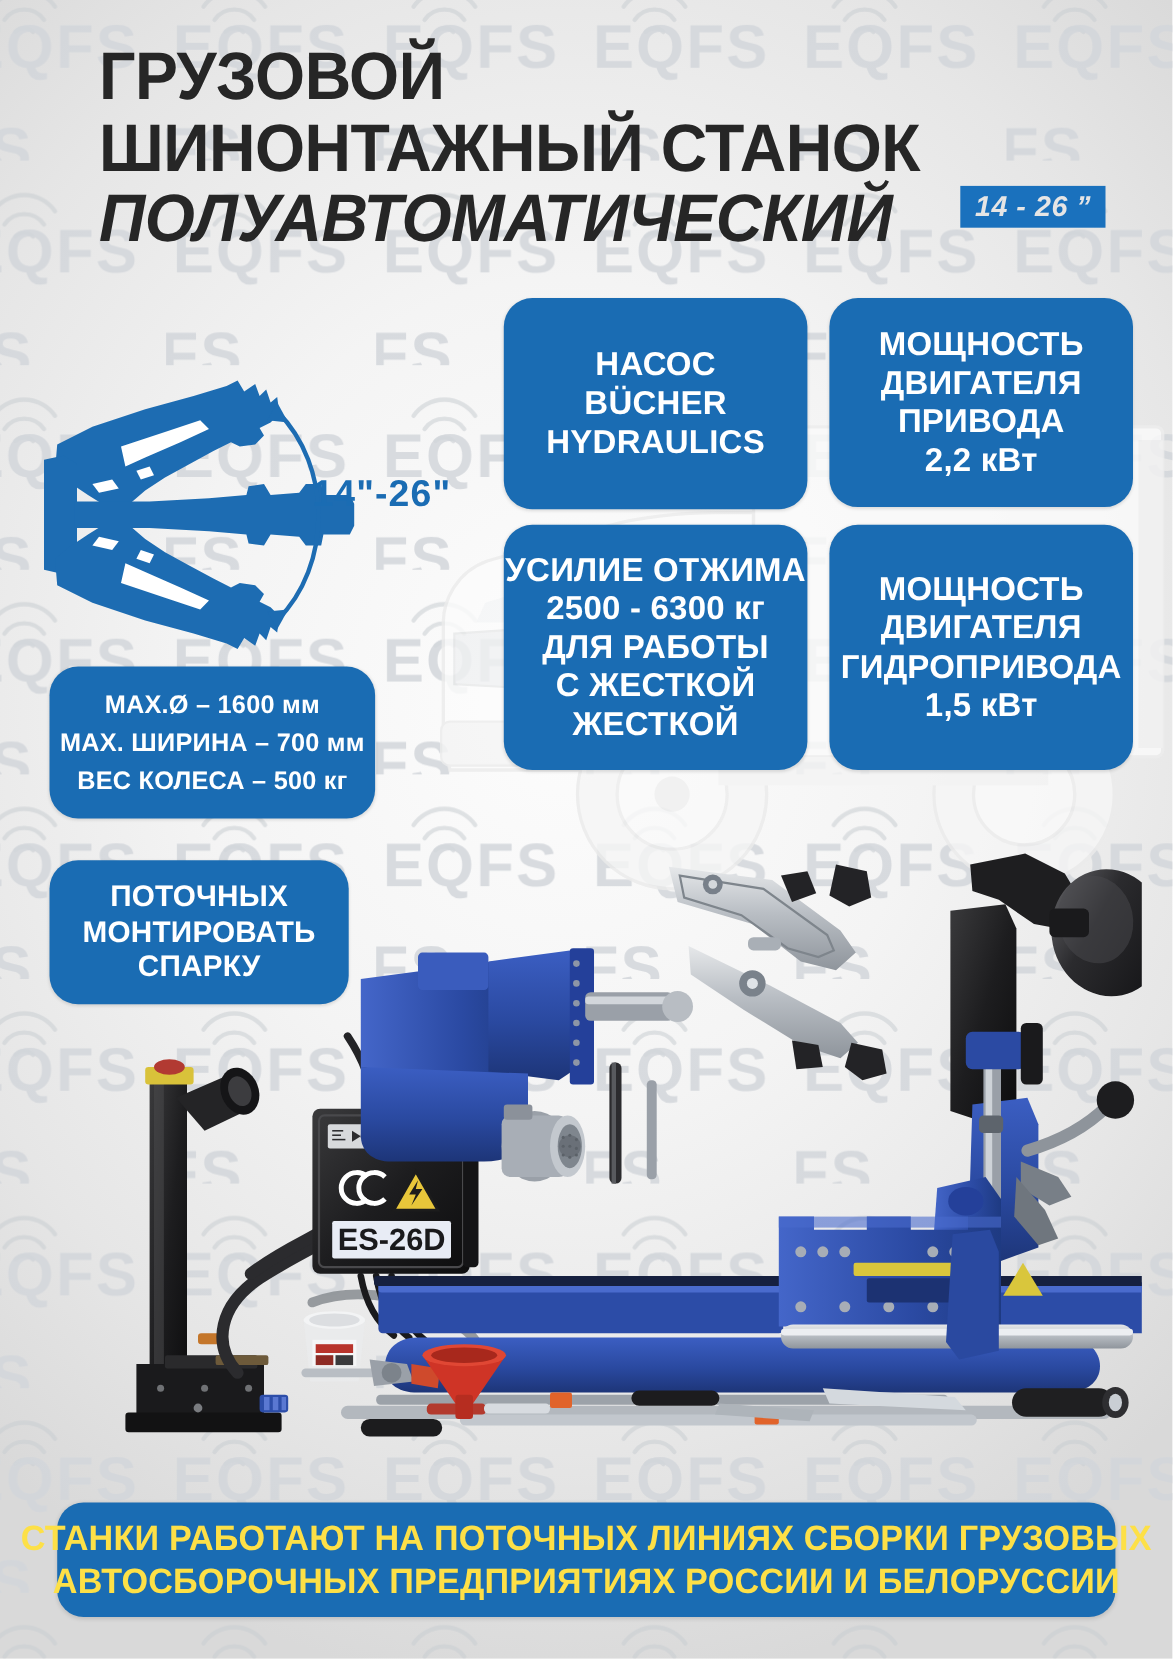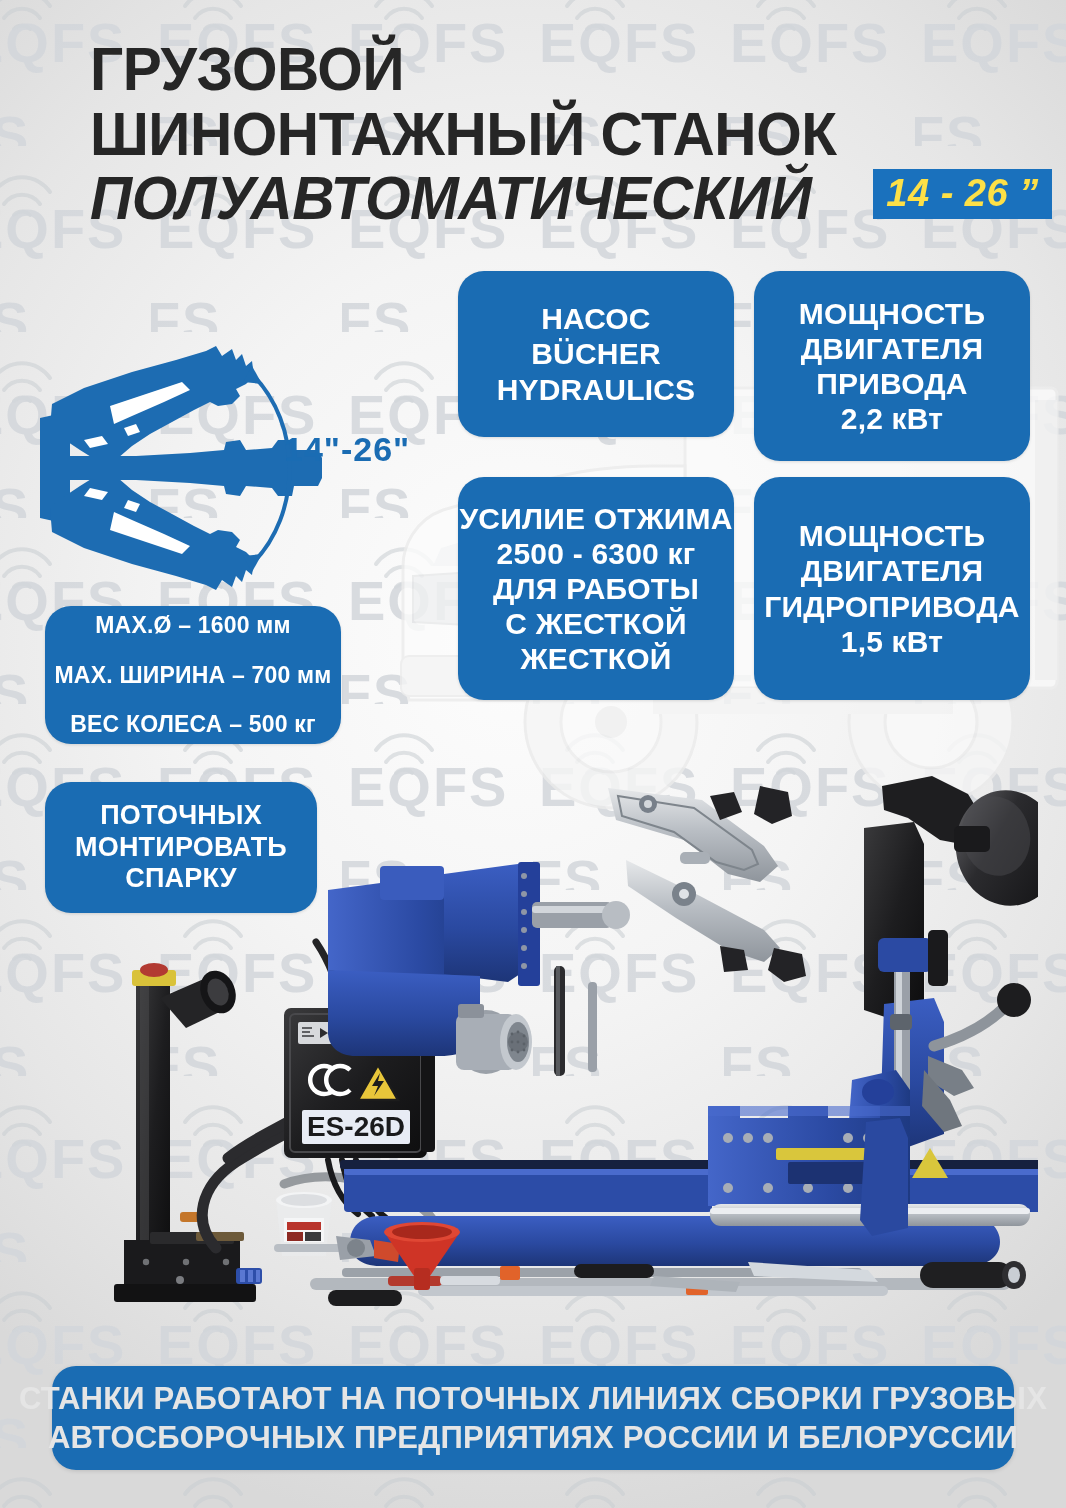--- a/index.html
+++ b/index.html
@@ -64,24 +64,24 @@
   #head-l3row {
     display: flex;
     align-items: flex-start;
     gap: 32px;
     margin-top: 6px;
     font-style: italic;
   }
   #head-l3 { font-size: 61px; }
   #size-badge {
     background: #1a71bd;
-    color: #fde047;
+    color: #e5e5e5;
     font-family: "Liberation Sans Narrow", "Liberation Sans", sans-serif;
     font-weight: 700;
-    font-size: 38px;
+    font-size: 26px;
     letter-spacing: 0.5px;
     padding: 5px 13px 7px 13px;
     line-height: 1;
     margin-bottom: 8px;
     white-space: nowrap;
   }
 
   
   .ibox {
     position: absolute;
@@ -97,25 +97,25 @@
     font-family: "Liberation Sans Narrow", "Liberation Sans", sans-serif;
     font-weight: 700;
     line-height: 1.17;
     letter-spacing: 0.2px;
     box-shadow: 0 1px 3px rgba(0,0,0,0.12);
     padding: 10px 16px;
   }
   .ibox .ln { display: block; white-space: nowrap; }
 
   
-  #box-pump       { left:458px;  top:271px;  width:276px; height:166px; font-size:30px; }
+  #box-pump       { left:458px;  top:271px;  width:276px; height:192px; font-size:30px; }
   #box-motor      { left:754px;  top:271px;  width:276px; height:190px; font-size:30px; }
   #box-force      { left:458px;  top:477px;  width:276px; height:223px; font-size:30px; }
   #box-hydro      { left:754px;  top:477px;  width:276px; height:223px; font-size:30px; }
-  #box-dims       { left:45px;   top:606px;  width:296px; height:138px; font-size:23px; line-height:1.52;gap:15px; }
+  #box-dims       { left:45px;   top:606px;  width:296px; height:138px; font-size:23px; line-height:1.52; }
   #box-spark      { left:45px;   top:782px;  width:272px; height:131px; font-size:27px; }
 
   
   #clamp-wrap {
     position: absolute;
     left: 40px; top: 332px;
     width: 420px; height: 270px;
     z-index: 5;
   }
   #clamp-wrap svg { display:block; width:100%; height:100%; }
@@ -141,21 +141,21 @@
   #machine svg { display:block; width:100%; height:100%; }
 
   
   #banner {
     position: absolute;
     left: 52px; top: 1366px;
     width: 962px; height: 104px;
     z-index: 8;
     background: #1a6cb3;
     border-radius: 24px;
-    color: #e5e5e5;
+    color: #fde047;
     display: flex;
     flex-direction: column;
     align-items: center;
     justify-content: center;
     text-align: center;
     font-family: "Liberation Sans Narrow", "Liberation Sans", sans-serif;
     font-weight: 700;
     font-size: 32px;
     line-height: 1.22;
     letter-spacing: 0.2px;

